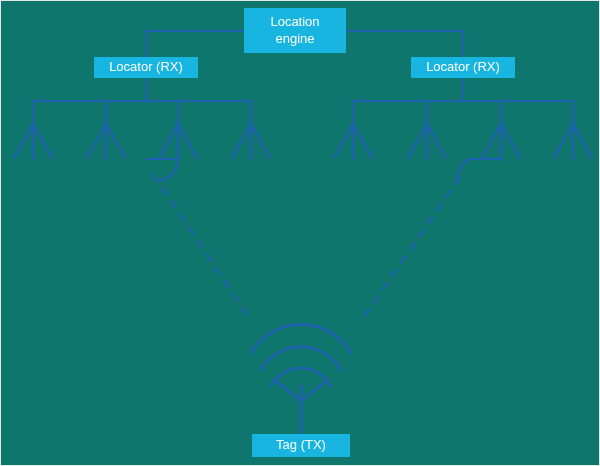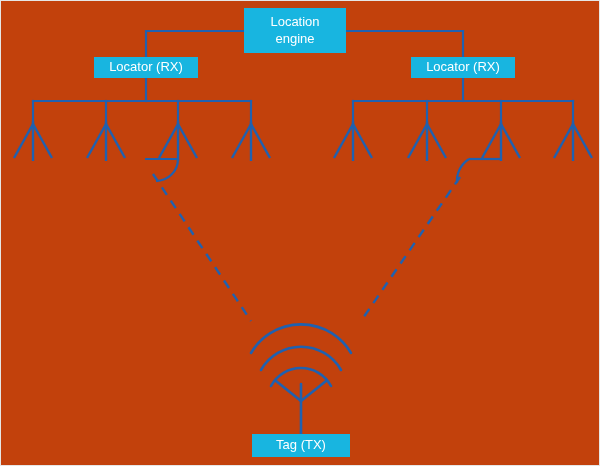--- a/index.html
+++ b/index.html
@@ -4,21 +4,21 @@
 <style>
   html, body {
     margin: 0;
     padding: 0;
     background: #ffffff;
   }
   #page {
     position: relative;
     width: 600px;
     height: 466px;
-    background: #c2410c;
+    background: #0f766e;
     border: 1px solid #e6e6e6;
     box-sizing: border-box;
     overflow: hidden;
     font-family: "Liberation Sans", sans-serif;
   }
   #diagram-svg {
     position: absolute;
     left: 0;
     top: 0;
     width: 600px;

